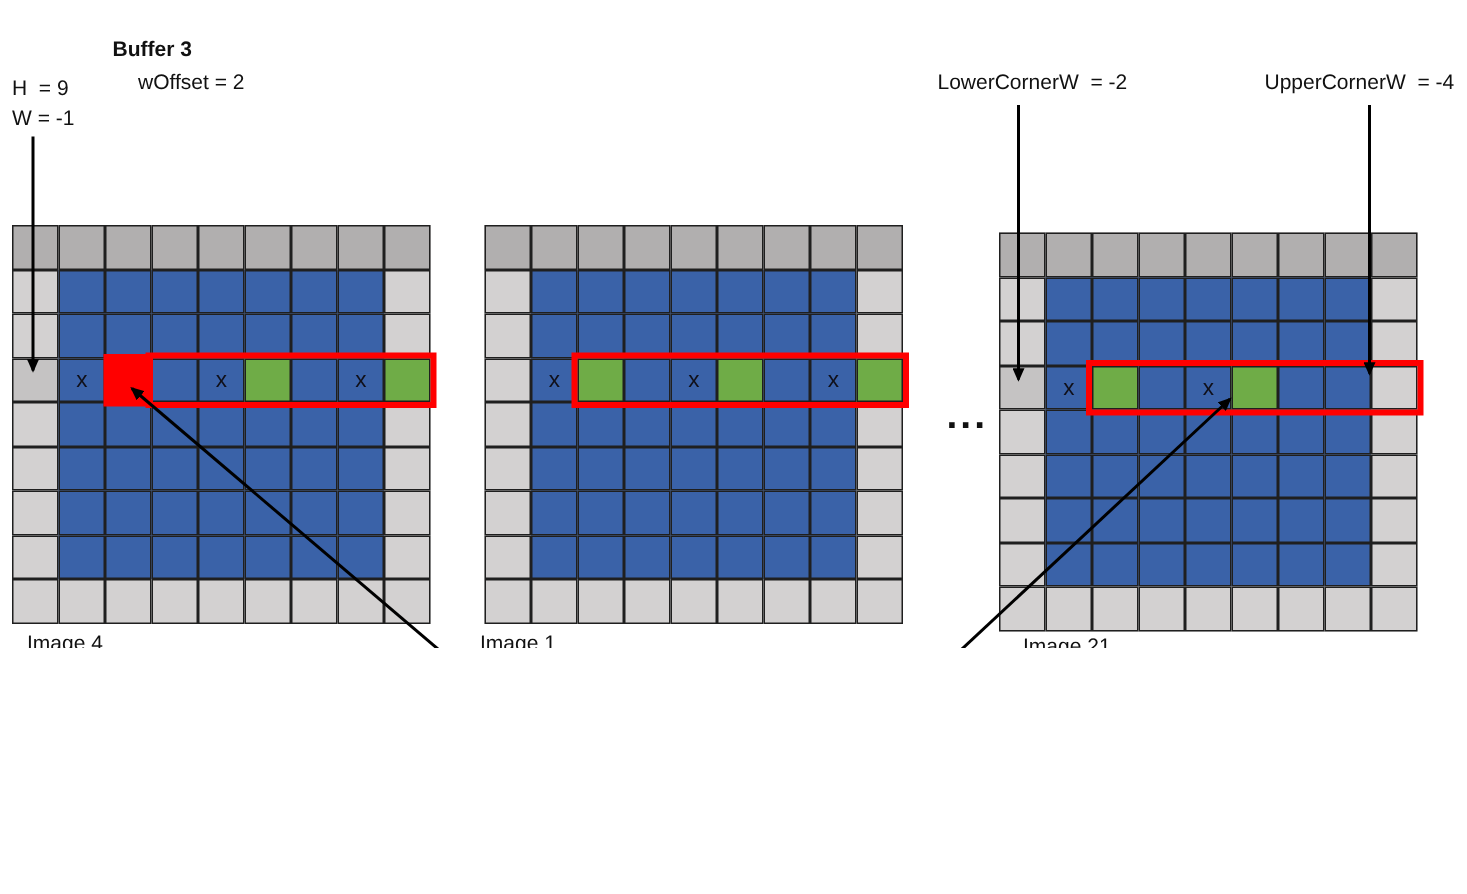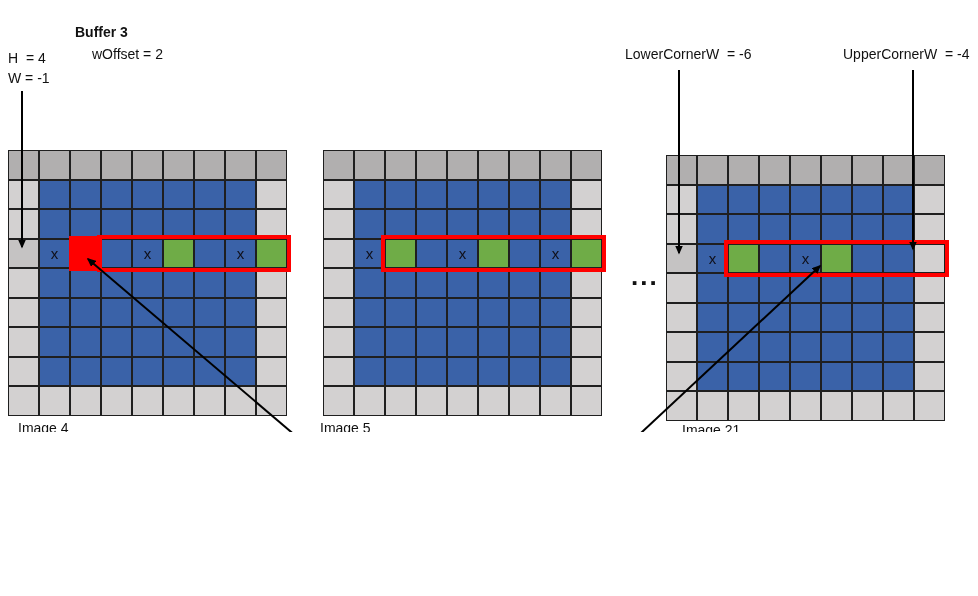--- a/index.html
+++ b/index.html
@@ -60,25 +60,25 @@
     z-index: 5;
     pointer-events: none;
   }
 </style>
 </head>
 <body>
 
 <div class="canvas">
 
   <div class="lbl bold" style="left:75px; top:24px;">Buffer 3</div>
-  <div class="lbl" style="left:8px; top:50px;">H  = 4</div>
+  <div class="lbl" style="left:8px; top:50px;">H  = 9</div>
   <div class="lbl" style="left:8px; top:70px;">W = -1</div>
   <div class="lbl" style="left:92px; top:46px;">wOffset = 2</div>
 
-  <div class="lbl" style="left:625px; top:46px;">LowerCornerW  = -6</div>
+  <div class="lbl" style="left:625px; top:46px;">LowerCornerW  = -2</div>
   <div class="lbl" style="left:843px; top:46px;">UpperCornerW  = -4</div>
 
   <div class="gridwrap" id="g0" style="left:8px; top:150px;">
       <div class="pixgrid">
         <div class="cell" style="background: rgb(177, 175, 175);"></div>
         <div class="cell" style="background: rgb(177, 175, 175);"></div>
         <div class="cell" style="background: rgb(177, 175, 175);"></div>
         <div class="cell" style="background: rgb(177, 175, 175);"></div>
         <div class="cell" style="background: rgb(177, 175, 175);"></div>
         <div class="cell" style="background: rgb(177, 175, 175);"></div>
@@ -328,21 +328,21 @@
         <div class="cell" style="background: rgb(211, 209, 209);"></div>
         <div class="cell" style="background: rgb(211, 209, 209);"></div>
         <div class="cell" style="background: rgb(211, 209, 209);"></div>
         <div class="cell" style="background: rgb(211, 209, 209);"></div>
         <div class="cell" style="background: rgb(211, 209, 209);"></div>
       </div>
       <div class="redbox" style="left: 58px; top: 84.5px; width: 225px; height: 37.5px;"></div>
     </div>
 
   <div class="lbl" style="left:18px; top:420px;">Image 4</div>
-  <div class="lbl" style="left:320px; top:420px;">Image 5</div>
+  <div class="lbl" style="left:320px; top:420px;">Image 1</div>
   <div class="lbl" style="left:682px; top:422px;">Image 21</div>
 
   <div class="dots" style="left:631px; top:261px;">...</div>
 
 
   <svg class="overlay" viewBox="0 0 978 596" xmlns="http://www.w3.org/2000/svg">
     <defs>
       <marker id="ah" markerWidth="9" markerHeight="8" refX="7.5" refY="4" orient="auto" markerUnits="userSpaceOnUse">
         <path d="M0,0 L9,4 L0,8 z" fill="#000000"></path>
       </marker>

